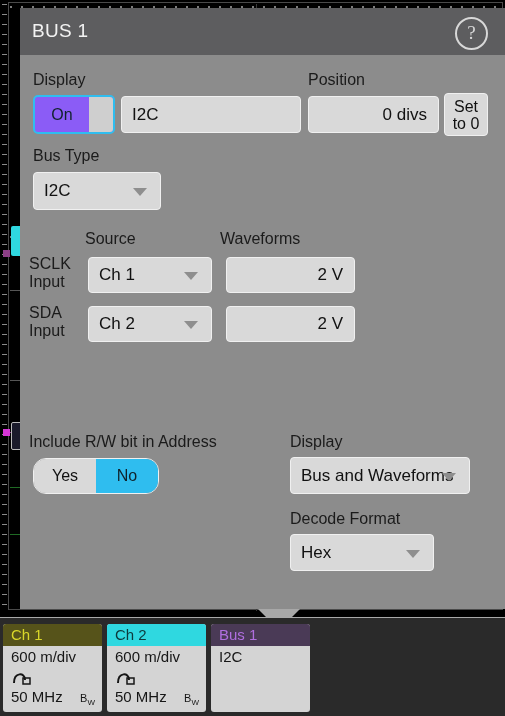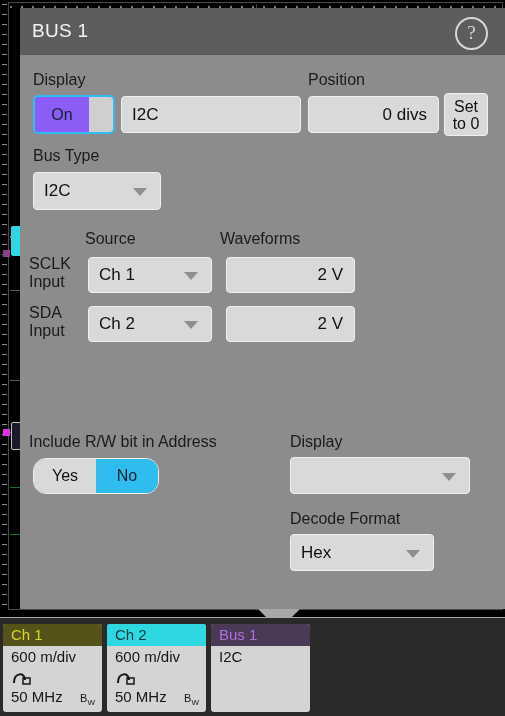--- a/index.html
+++ b/index.html
@@ -464,20 +464,21 @@
     <div class="txtbox right" style="left:206px; top:251px; width:129px; height:36px;">2 V</div>
 
     <div class="fld-label" style="left:9px; top:378px;">Include R/W bit in Address</div>
     <div class="segmented" style="left:13px; top:403px; width:126px; height:36px;">
       <div class="seg">Yes</div>
       <div class="seg active">No</div>
     </div>
 
     <div class="fld-label" style="left:270px; top:378px;">Display</div>
     <div class="dropdown" style="left:270px; top:402px; width:180px; height:37px;">
+      <span>Bus and Waveforms</span>
       <span class="caret"></span>
     </div>
 
     <div class="fld-label" style="left:270px; top:455px;">Decode Format</div>
     <div class="dropdown" style="left:270px; top:479px; width:144px; height:37px;">
       <span>Hex</span>
       <span class="caret"></span>
     </div>
 
   </div>

